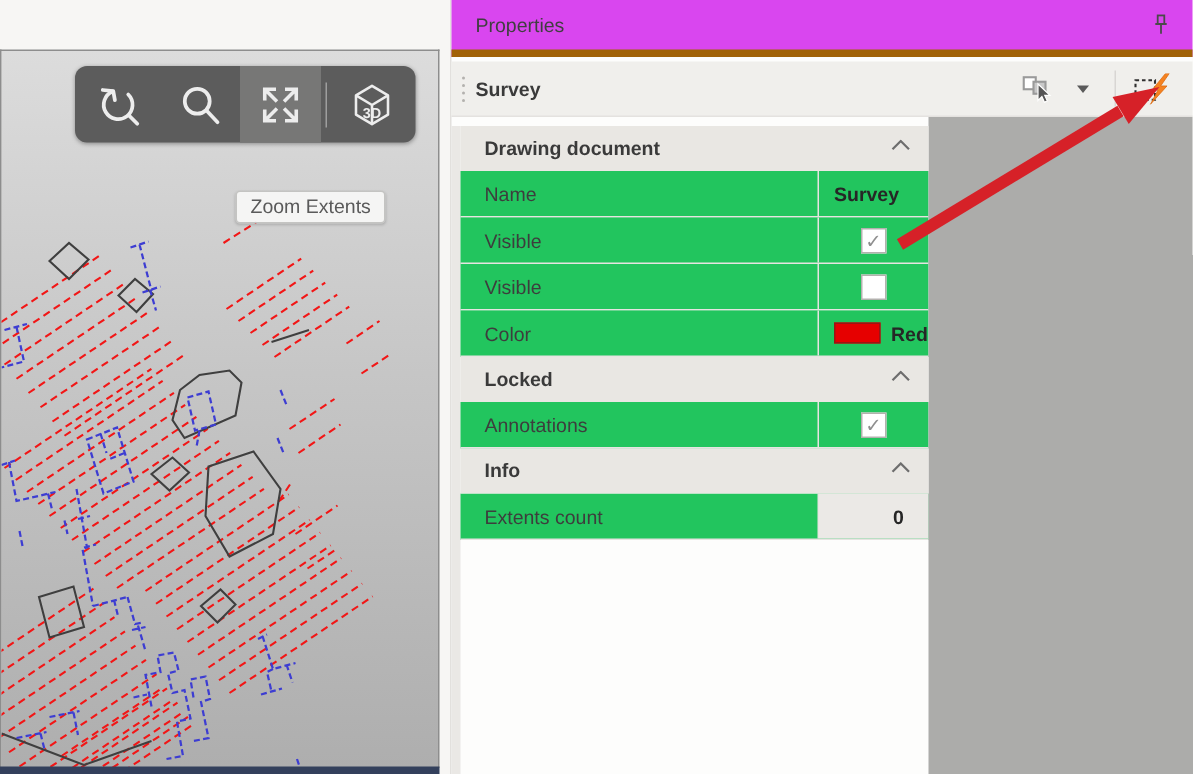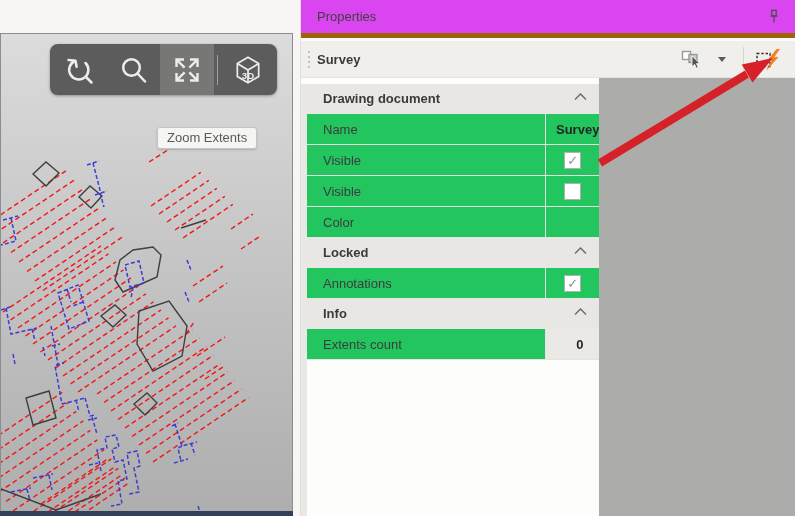--- a/index.html
+++ b/index.html
@@ -269,20 +269,24 @@
 
         <div class="prow">
           <div class="plabel">Visible</div>
           <div class="pvalue center">
             <span class="checkbox"></span>
           </div>
         </div>
 
         <div class="prow">
           <div class="plabel">Color</div>
+          <div class="pvalue">
+            <span class="swatch" style="background: rgb(230, 0, 0);"></span>
+            <span class="bold">Red</span>
+          </div>
         </div>
 
 
         <div class="psection">
           <span>Locked</span>
           <svg class="chev" width="13" height="8" viewBox="0 0 13 8">
             <polyline points="1,6.5 6.5,1 12,6.5" fill="none" stroke="#6e6e6e" stroke-width="1.5"></polyline>
           </svg>
         </div>
 

